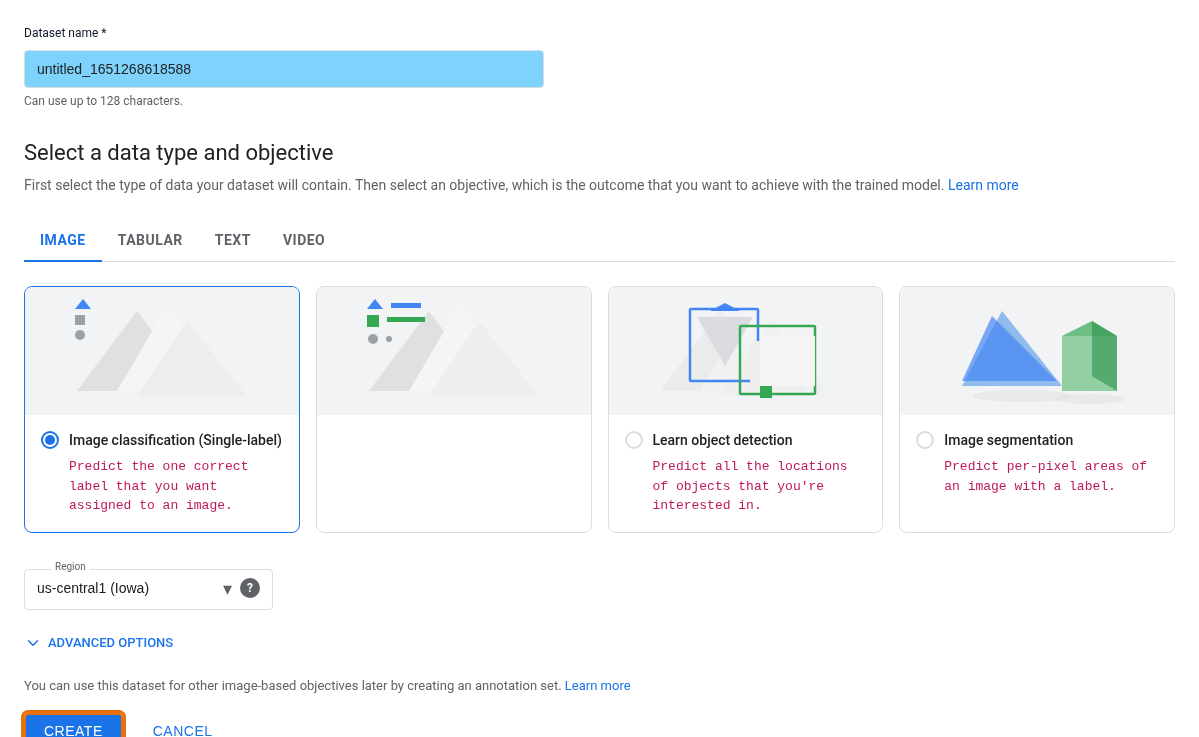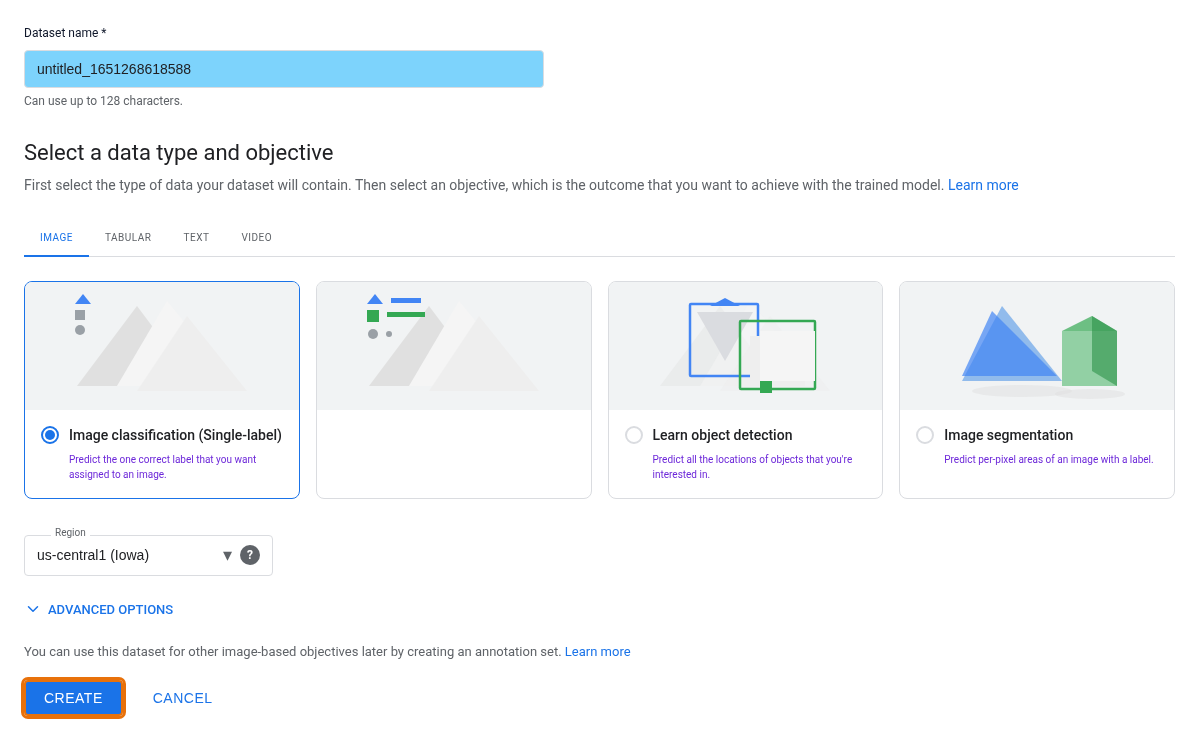--- a/index.html
+++ b/index.html
@@ -30,22 +30,22 @@
     }
 
     .tabs {
       display: flex;
       border-bottom: 1px solid #dadce0;
       margin-bottom: 24px;
       gap: 0;
     }
     .tab {
       padding: 12px 16px;
-      font-size: 10px;
-      font-weight: 400;
+      font-size: 14px;
+      font-weight: 700;
       color: #5f6368;
       cursor: pointer;
       border-bottom: 2px solid transparent;
       margin-bottom: -1px;
       letter-spacing: 0.5px;
       text-transform: uppercase;
     }
     .tab.active {
       color: #1a73e8;
       border-bottom: 2px solid #1a73e8;
@@ -106,24 +106,25 @@
       height: 10px;
       border-radius: 50%;
       background: #1a73e8;
     }
     .card-label {
       font-size: 14px;
       font-weight: 500;
       color: #202124;
     }
     .card-desc {
-      font-size: 10px;
-      color: #6d28d9;
+      font-size: 13px;
+      color: #be185d;
       line-height: 1.5;
       margin-left: 28px;
+      font-family: Liberation Mono, monospace;
     }
 
     
     .region-section {
       margin-bottom: 24px;
     }
 
     .advanced-options {
       display: flex;
       align-items: center;

